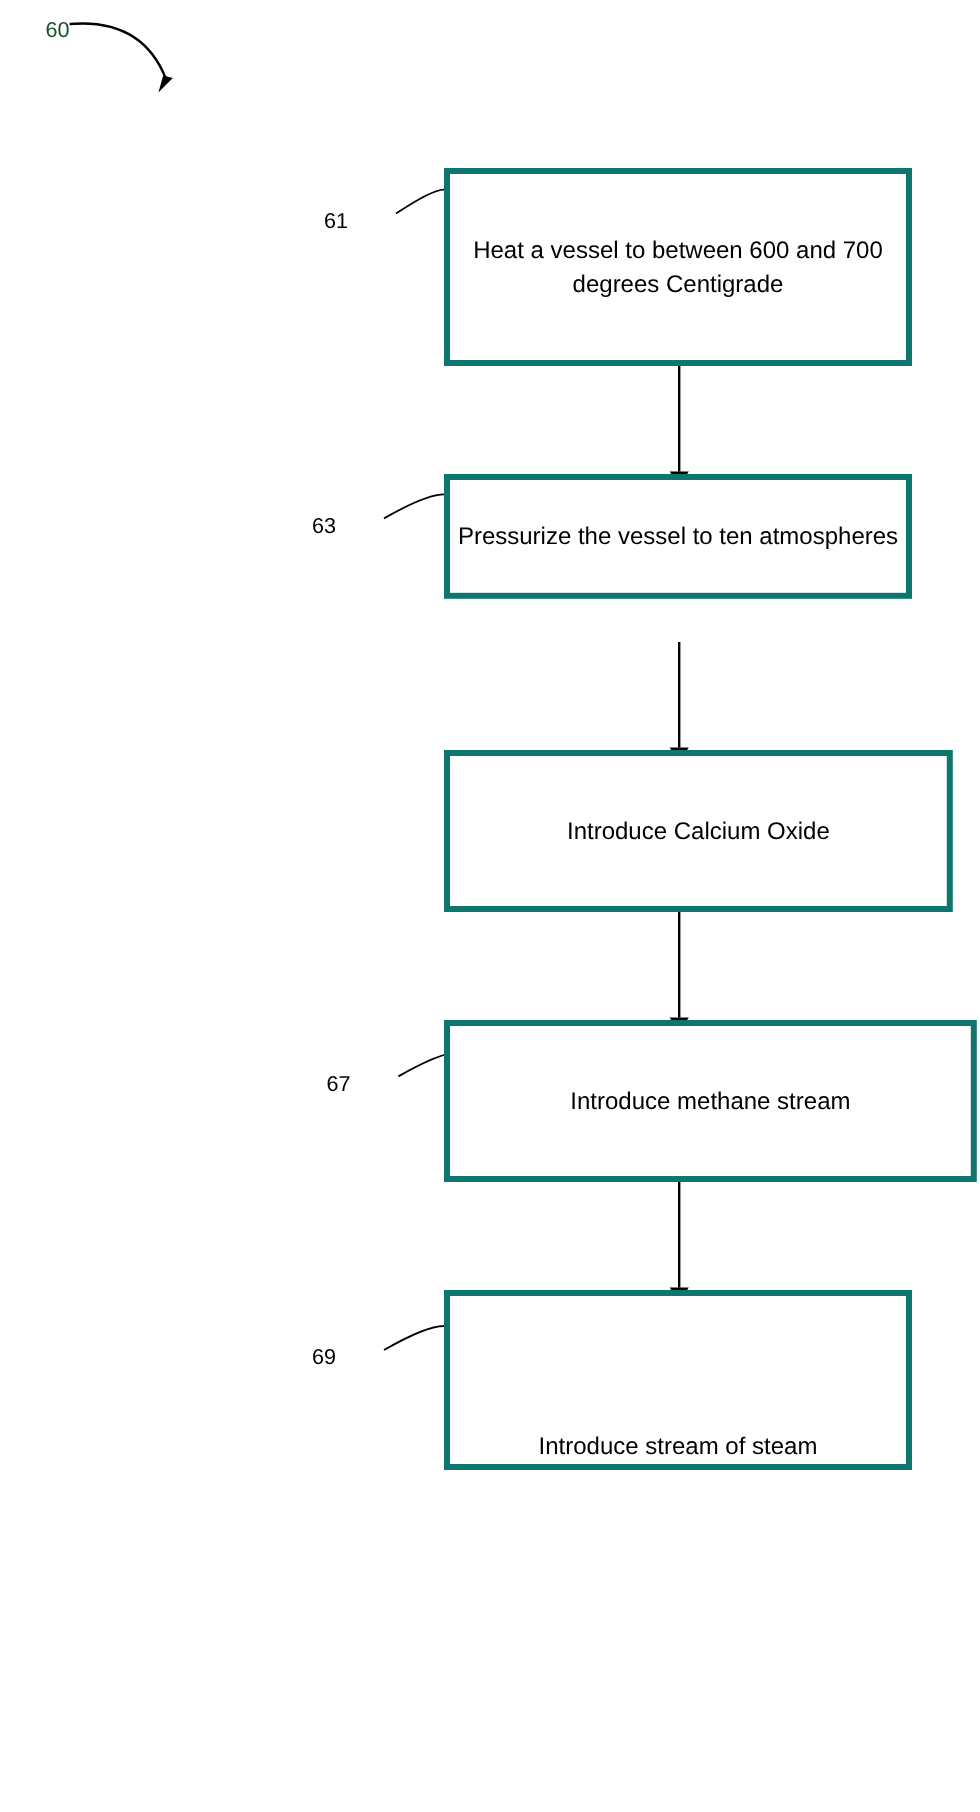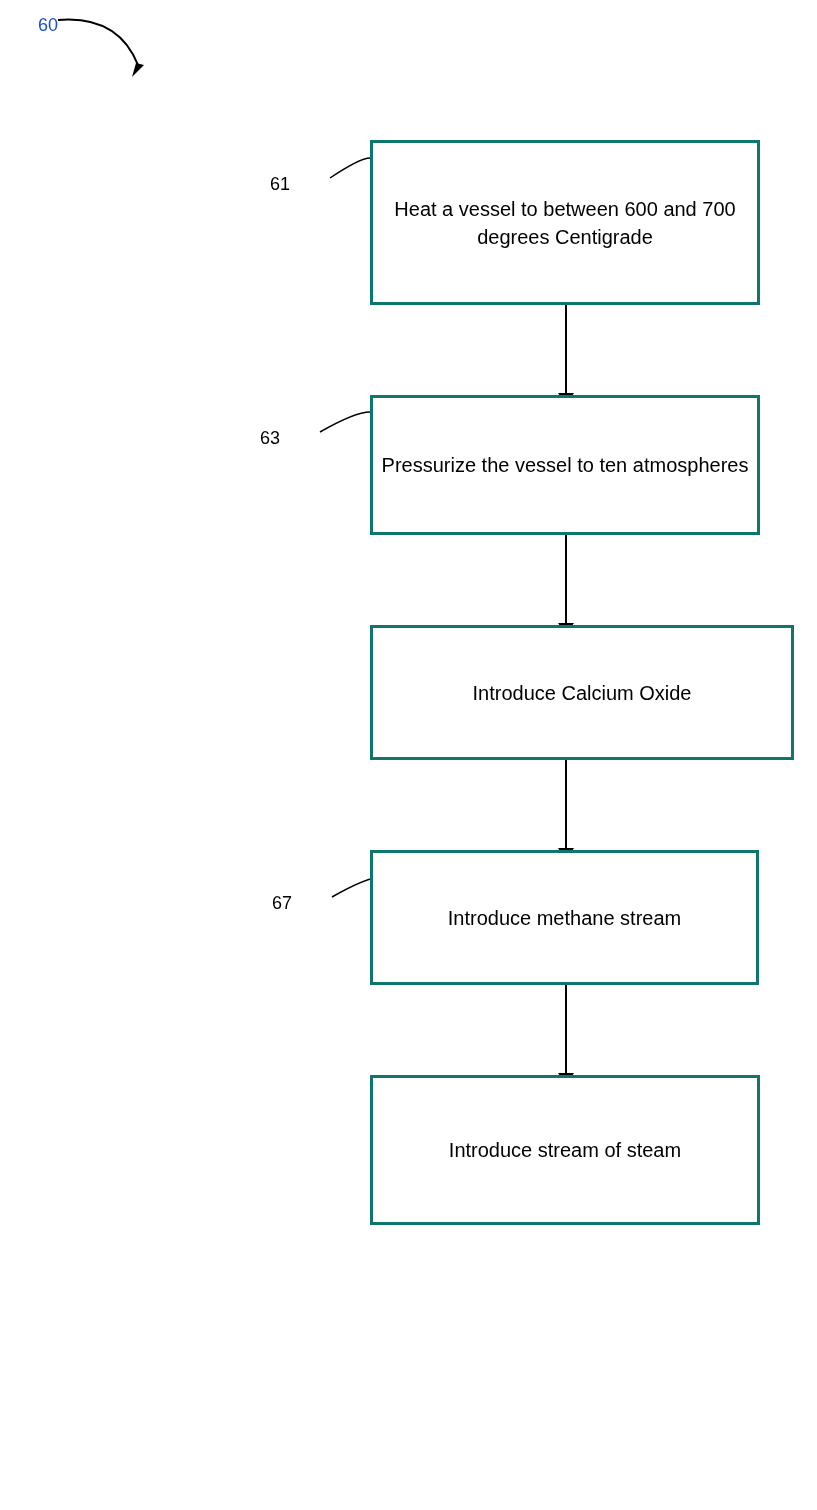--- a/index.html
+++ b/index.html
@@ -20,26 +20,26 @@
     .diagram-container {
       position: relative;
       width: 817px;
       min-height: 1510px;
     }
 
     .flow-label {
       position: absolute;
       font-size: 18px;
       font-weight: normal;
-      color: #1d4ed8;
+      color: #14532d;
     }
 
     .flow-box {
       position: absolute;
-      border: 3px solid #0f766e;
+      border: 5px solid #0f766e;
       background: #fff;
       display: flex;
       align-items: center;
       justify-content: center;
       text-align: center;
       font-size: 20px;
       line-height: 1.4;
       color: #000;
     }
 
@@ -108,21 +108,21 @@
     <div class="arrow-head"></div>
   </div>
 
   <div class="bracket-label" style="left:260px; top:402px;">
     <svg width="130" height="50">
       <path d="M 60 30 Q 95 10 110 10" stroke="#000" stroke-width="1.5" fill="none"></path>
       <text x="0" y="42" font-size="18" font-family="Arial" fill="#000">63</text>
     </svg>
   </div>
 
-  <div class="flow-box" style="left:370px; top:395px; width:390px; height:140px;">
+  <div class="flow-box" style="left:370px; top:395px; width:390px; height:104px;">
     <span>Pressurize the vessel to ten atmospheres</span>
   </div>
 
   <div class="arrow-down" style="position:absolute; top:535px; left:558px;">
     <div class="arrow-line" style="height:88px;"></div>
     <div class="arrow-head"></div>
   </div>
 
 
   <div class="flow-box" style="left:370px; top:625px; width:424px; height:135px;">
@@ -134,27 +134,33 @@
     <div class="arrow-head"></div>
   </div>
 
   <div class="bracket-label" style="left:272px; top:867px;">
     <svg width="130" height="50">
       <path d="M 60 30 Q 95 10 110 10" stroke="#000" stroke-width="1.5" fill="none"></path>
       <text x="0" y="42" font-size="18" font-family="Arial" fill="#000">67</text>
     </svg>
   </div>
 
-  <div class="flow-box" style="left:370px; top:850px; width:389px; height:135px;">
+  <div class="flow-box" style="left:370px; top:850px; width:444px; height:135px;">
     <span>Introduce methane stream</span>
   </div>
 
   <div class="arrow-down" style="position:absolute; top:985px; left:558px;">
     <div class="arrow-line" style="height:88px;"></div>
     <div class="arrow-head"></div>
   </div>
 
+  <div class="bracket-label" style="left:260px; top:1095px;">
+    <svg width="130" height="50">
+      <path d="M 60 30 Q 95 10 110 10" stroke="#000" stroke-width="1.5" fill="none"></path>
+      <text x="0" y="42" font-size="18" font-family="Arial" fill="#000">69</text>
+    </svg>
+  </div>
 
-  <div class="flow-box" style="left:370px; top:1075px; width:390px; height:150px;">
+  <div class="flow-box" style="left:370px; top:1075px; width:390px; height:150px;align-items:flex-end;">
     <span>Introduce stream of steam</span>
   </div>
 
 </div>
 
 </body></html>

